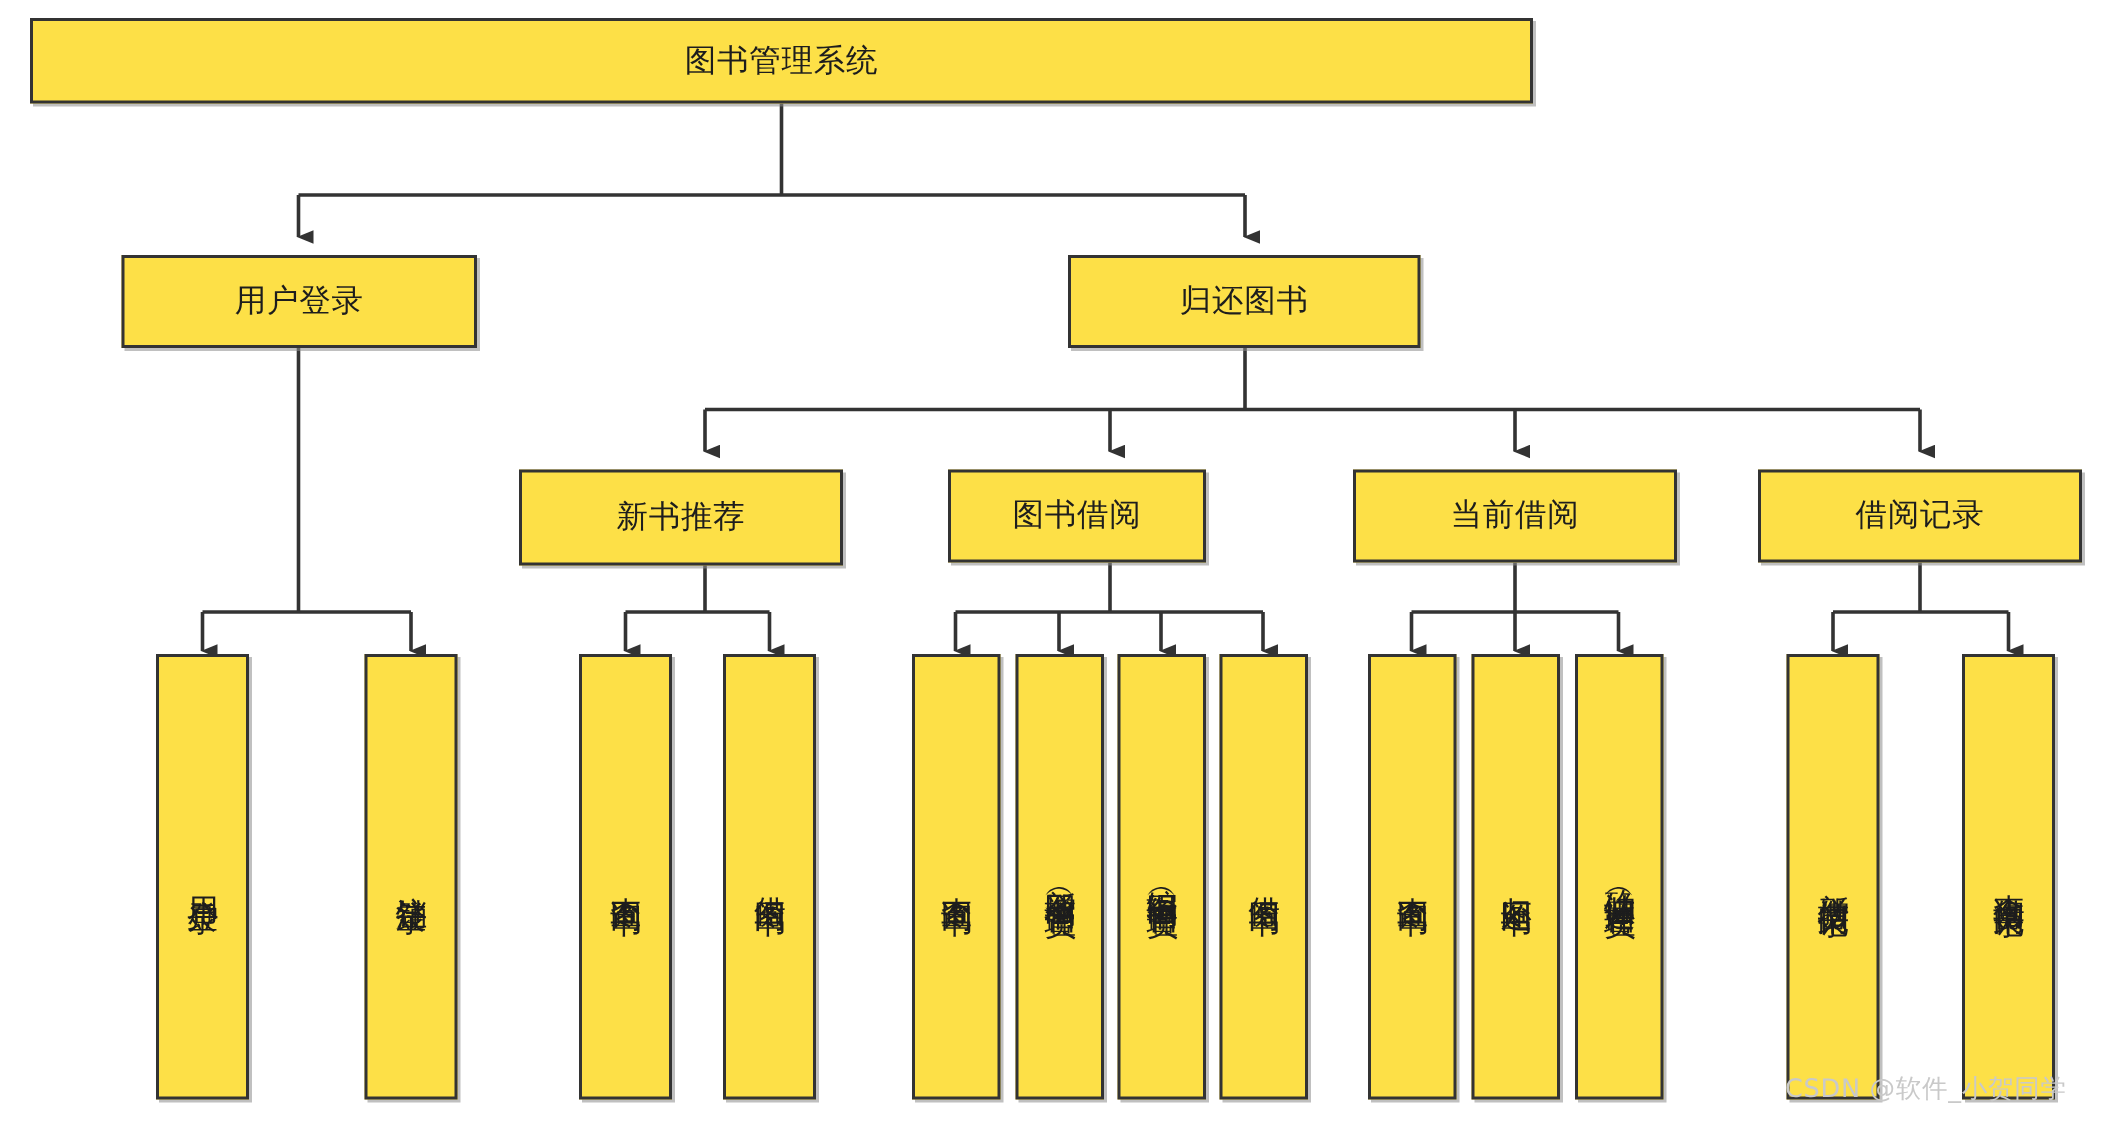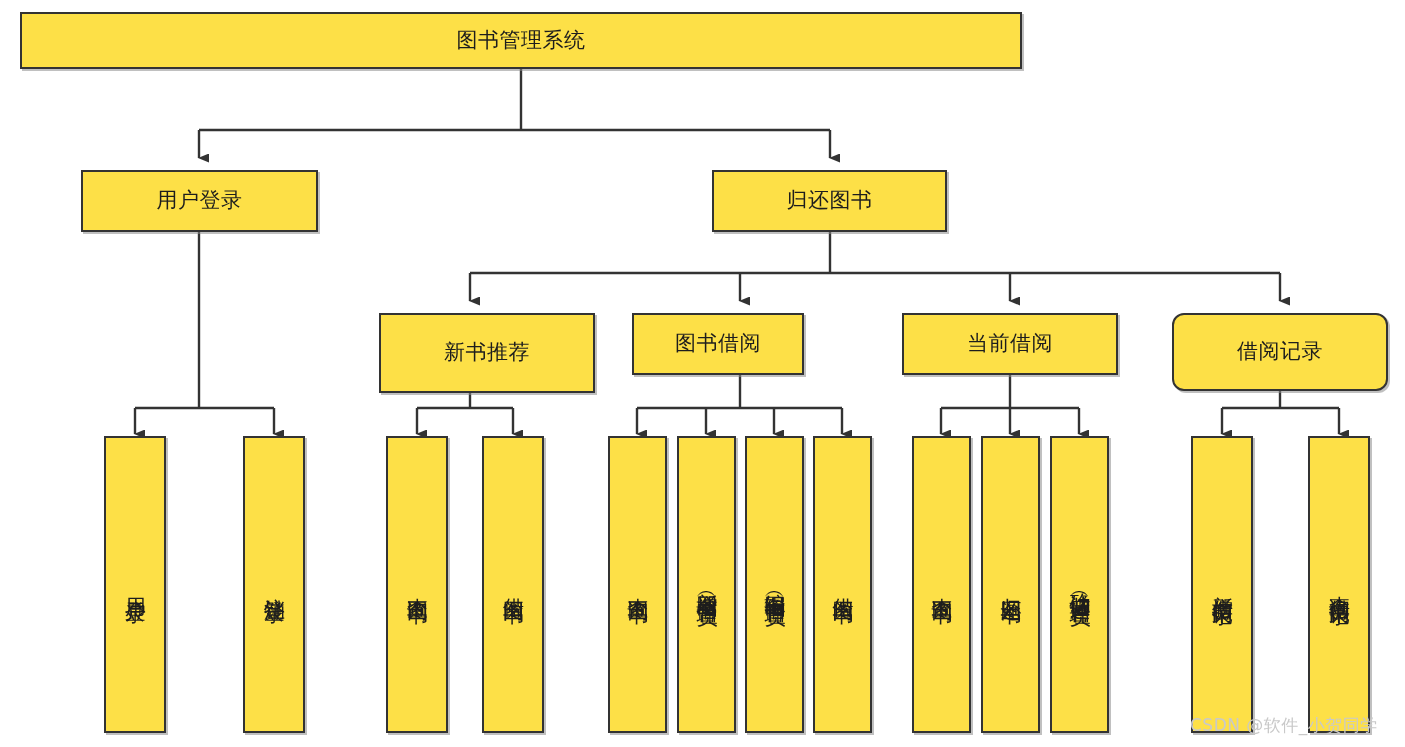--- a/index.html
+++ b/index.html
@@ -127,30 +127,30 @@
     <span>图书管理系统</span>
   </div>
 
   <div class="node h-text" style="left:81px; top:170px; width:237px; height:62px;">
     <span>用户登录</span>
   </div>
   <div class="node h-text" style="left:712px; top:170px; width:235px; height:62px;">
     <span>归还图书</span>
   </div>
 
-  <div class="node h-text" style="left:379px; top:313px; width:216px; height:80px;">
+  <div class="node h-text" style="left:346px; top:313px; width:216px; height:64px;">
     <span>新书推荐</span>
   </div>
   <div class="node h-text" style="left:632px; top:313px; width:172px; height:62px;">
     <span>图书借阅</span>
   </div>
   <div class="node h-text" style="left:902px; top:313px; width:216px; height:62px;">
     <span>当前借阅</span>
   </div>
-  <div class="node h-text" style="left:1172px; top:313px; width:216px; height:78px;border-radius:12px;">
+  <div class="node h-text" style="left:1172px; top:313px; width:216px; height:62px;">
     <span>借阅记录</span>
   </div>
 
   <div class="node v-text" style="left:104px; top:436px; width:62px; height:297px;">
     <span>用户登录</span>
   </div>
   <div class="node v-text" style="left:243px; top:436px; width:62px; height:297px;">
     <span>注销登录</span>
   </div>
 

